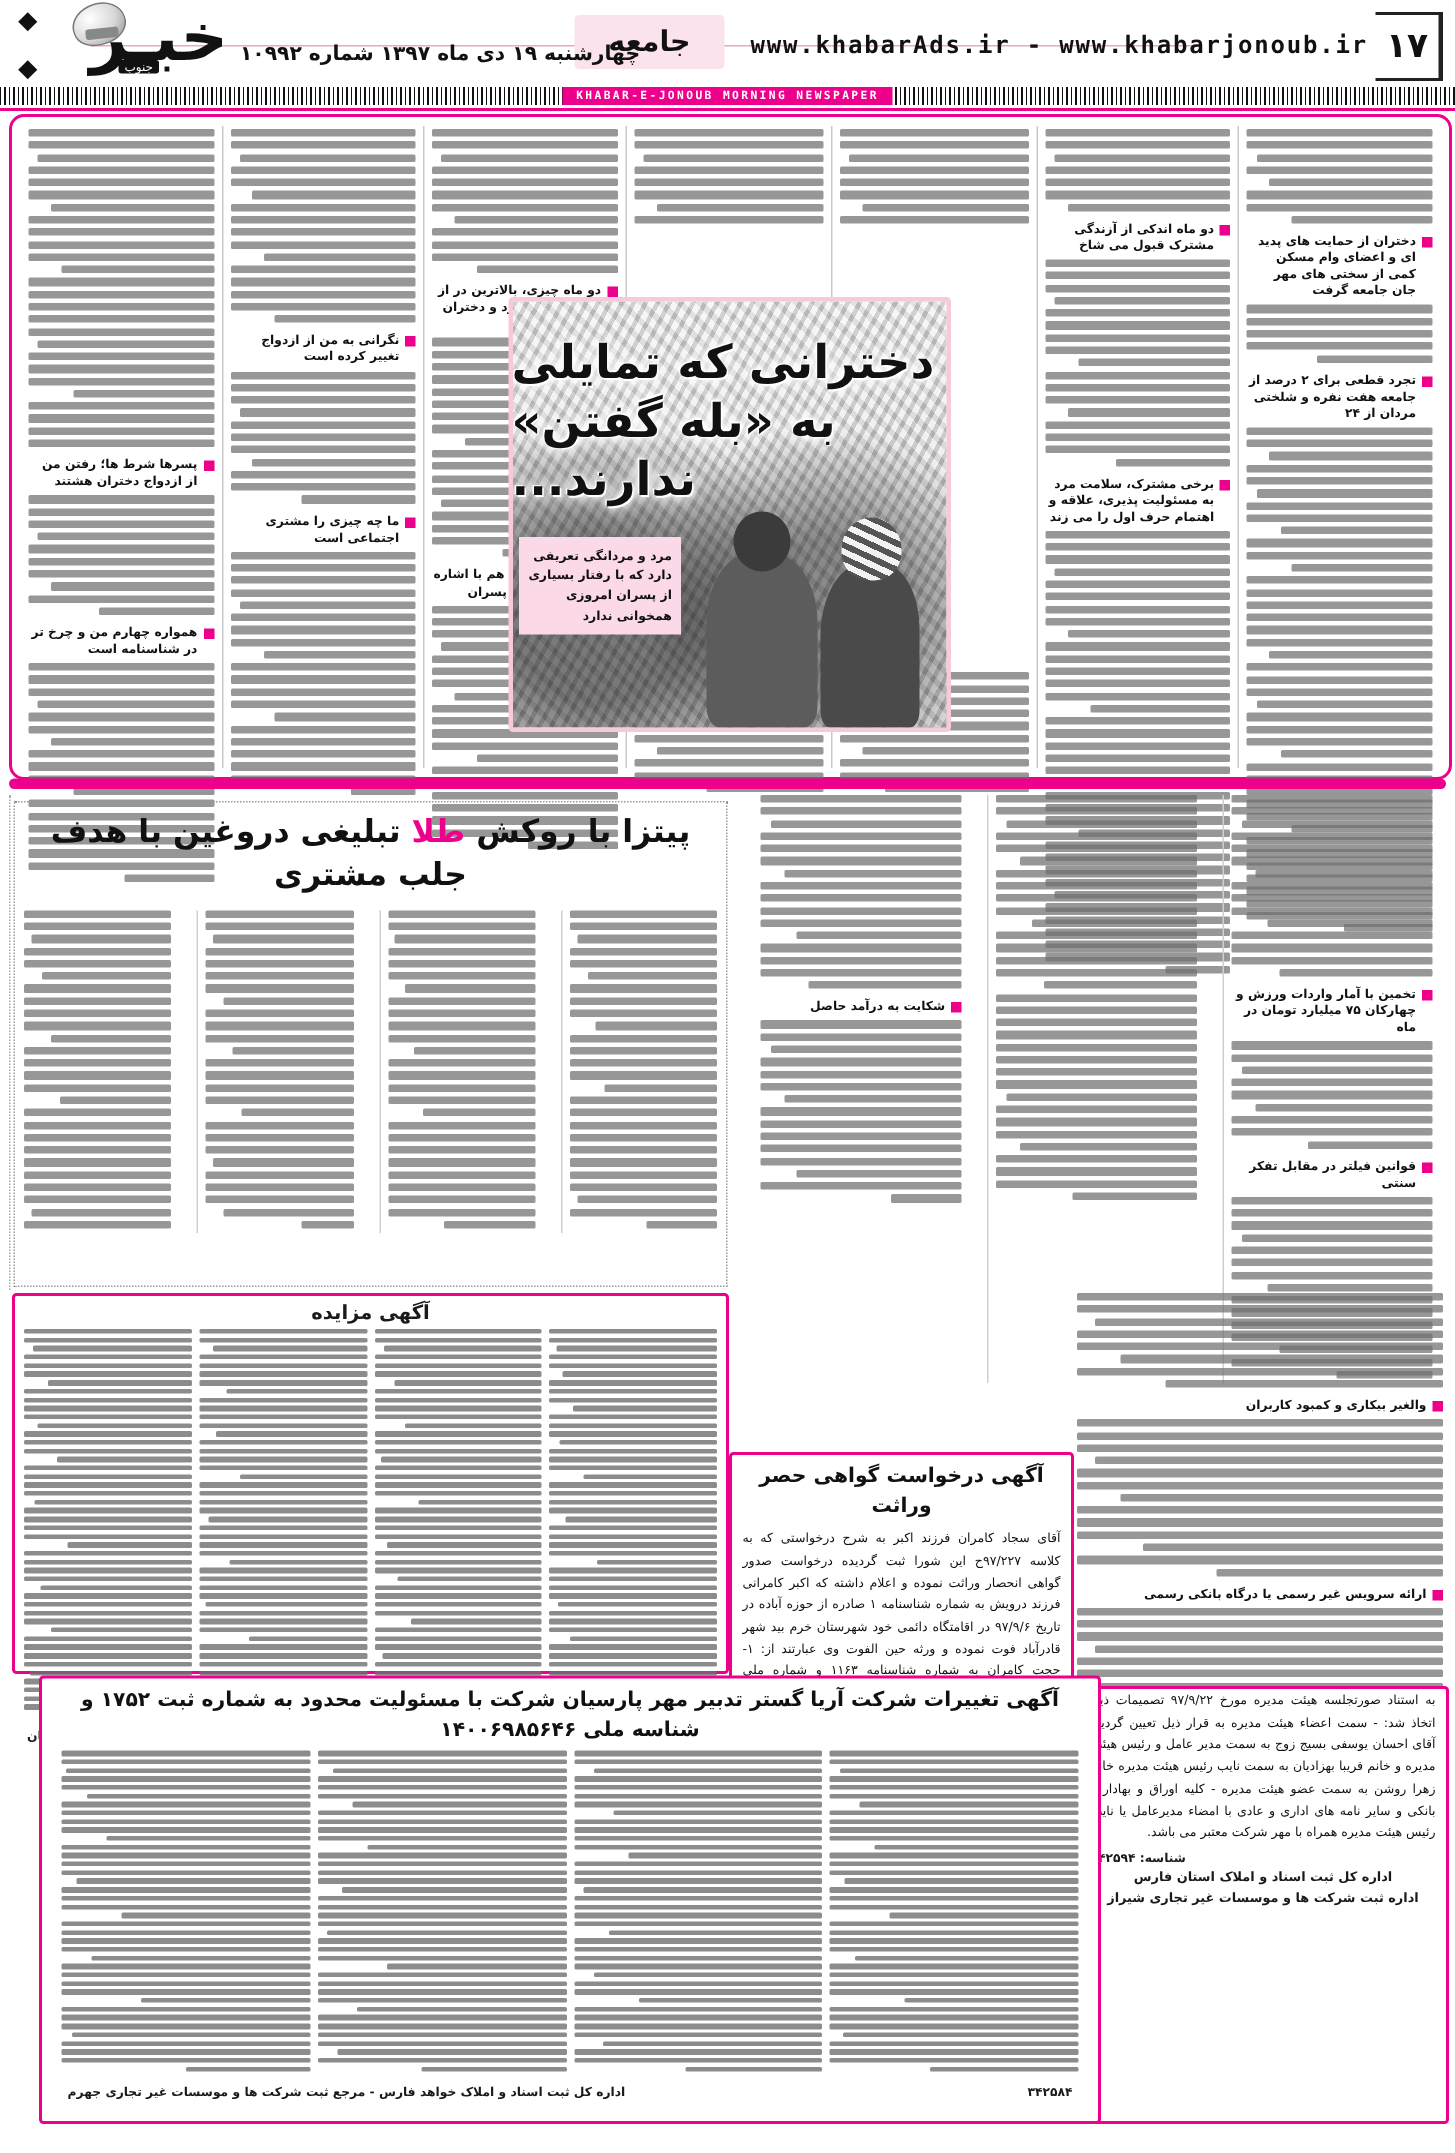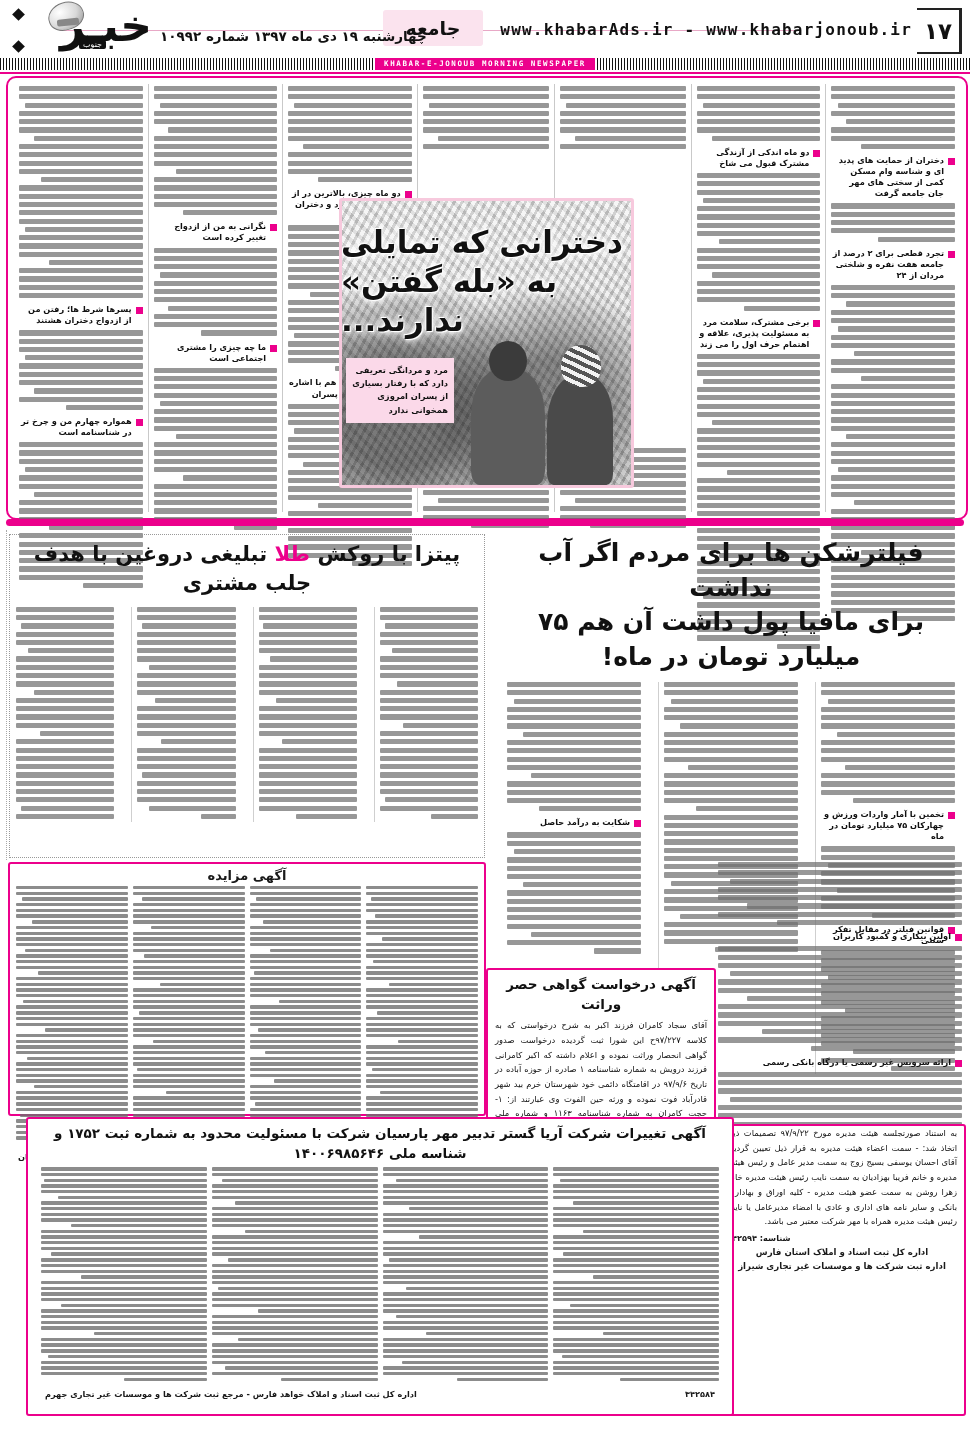--- a/index.html
+++ b/index.html
@@ -203,21 +203,21 @@
             <div class="tl w100"></div>
             <div class="tl w95"></div>
           <div class="tl w100"></div>
             <div class="tl w88"></div>
             <div class="tl w100"></div>
           <div class="tl w100"></div>
             <div class="tl w76"></div>
         </div>
         <div class="subhead">
           <span class="sq"></span>
-          <span class="t">دختران از حمایت های پدید ای و شناسه وام مسکن کمی از سختی های مهر جان جامعه گرفت</span>
+          <span class="t">دختران از حمایت های پدید ای و اعضای وام مسکن کمی از سختی های مهر جان جامعه گرفت</span>
         </div>
         <div class="body-lines">
           <div class="tl w100"></div>
             <div class="tl w100"></div>
             <div class="tl w92"></div>
           <div class="tl w100"></div>
             <div class="tl w62"></div>
         </div>
         <div class="subhead">
           <span class="sq"></span>
@@ -615,24 +615,20 @@
         <div class="photo-caption">مرد و مردانگی تعریفی دارد که با رفتار بسیاری از پسران امروزی همخوانی ندارد</div>
       </div>
     </div>
   </div>
 
   <div class="divbar"></div>
 
   <div class="mid">
 
     <div class="mid-right">
-      <div class="hl-right">
-        <div>فیلترشکن ها برای مردم اگر آب نداشت</div>
-        <div>برای مافیا پول داشت آن هم ۷۵ میلیارد تومان در ماه!</div>
-      </div>
       <div class="mcols">
         <div class="mcol">
           <div class="body-lines">
             <div class="tl w100"></div>
               <div class="tl w100"></div>
               <div class="tl w95"></div>
             <div class="tl w100"></div>
               <div class="tl w100"></div>
               <div class="tl w100"></div>
             <div class="tl w88"></div>
@@ -1107,21 +1103,21 @@
           <div class="tl w100"></div>
           <div class="tl w95"></div>
         <div class="tl w100"></div>
           <div class="tl w100"></div>
           <div class="tl w88"></div>
         <div class="tl w100"></div>
           <div class="tl w76"></div>
       </div>
       <div class="subhead">
         <span class="sq"></span>
-        <span class="t">اولین بیکاری و کمبود کاربران</span>
+        <span class="t">والغیر بیکاری و کمبود کاربران</span>
       </div>
       <div class="body-lines">
         <div class="tl w100"></div>
           <div class="tl w100"></div>
           <div class="tl w100"></div>
         <div class="tl w95"></div>
           <div class="tl w100"></div>
           <div class="tl w100"></div>
         <div class="tl w88"></div>
           <div class="tl w100"></div>

